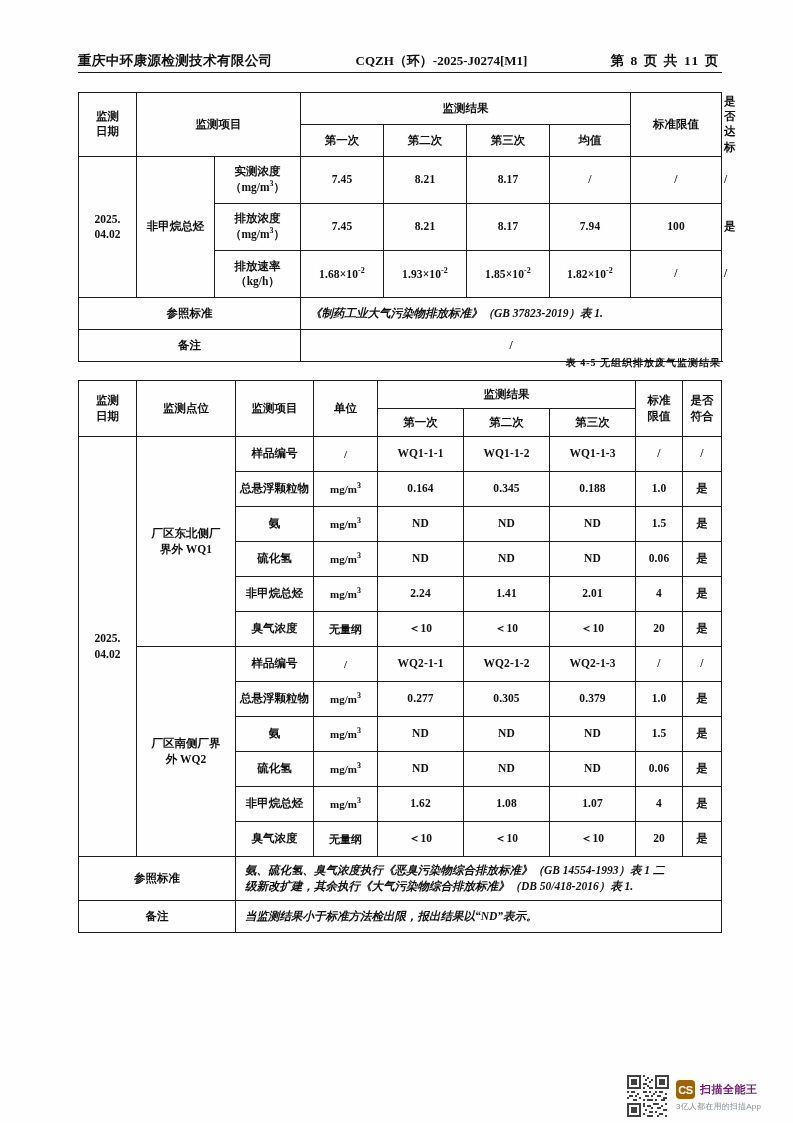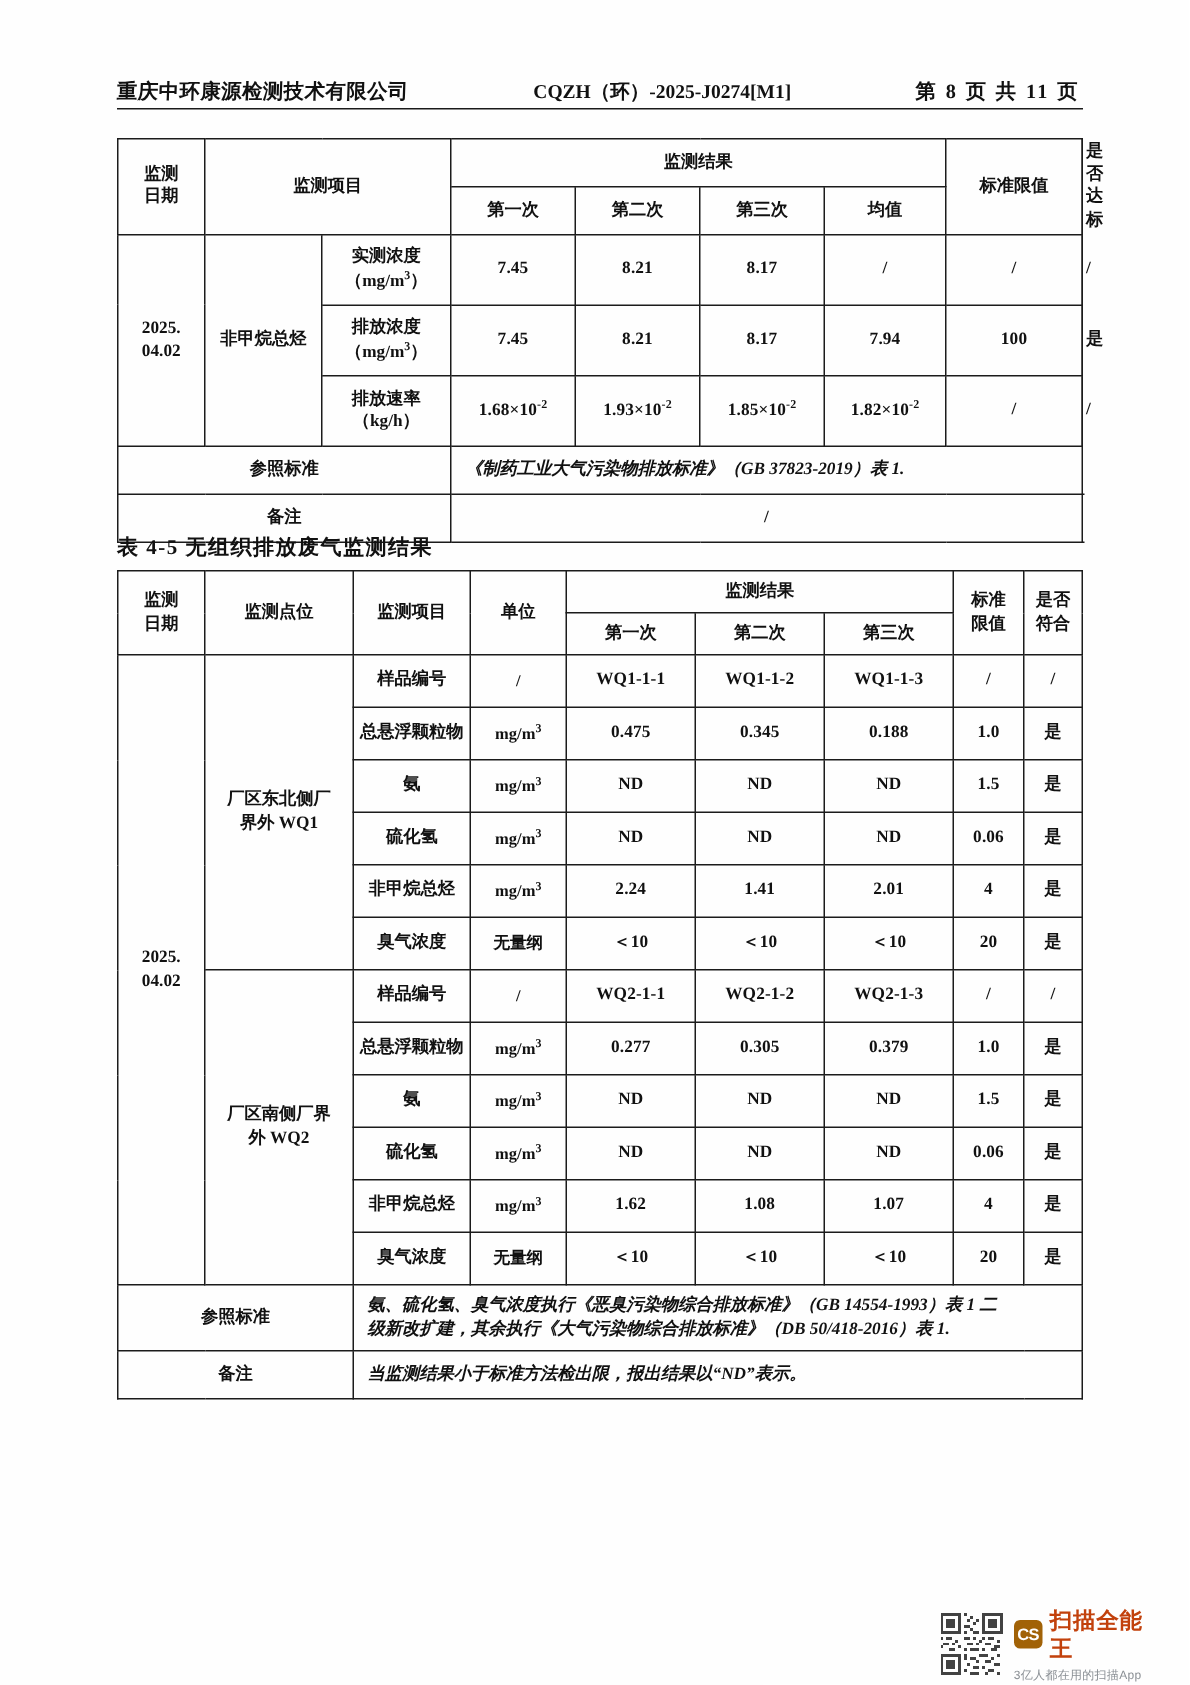--- a/index.html
+++ b/index.html
@@ -70,23 +70,23 @@
   sup { font-size: 8px; vertical-align: super; }
 
   
   #table-exhaust { left: 78px; top: 92px; width: 643px; }
   
   .tbl-title {
     position: absolute;
     left: 78px;
     top: 356px;
     width: 643px;
-    text-align: left;
-    font-weight: bold;
-    font-size: 14px;
+    text-align: right;
+    font-weight: bold;
+    font-size: 10px;
     letter-spacing: 1px;
   }
   
   #table-fugitive { left: 78px; top: 380px; width: 643px; }
 
   
   .watermark {
     position: absolute;
     left: 627px;
     top: 1072px;
@@ -111,23 +111,23 @@
     font-family: "Liberation Sans", sans-serif;
     font-size: 11px;
     font-weight: bold;
     display: flex;
     align-items: center;
     justify-content: center;
     letter-spacing: -.5px;
   }
   .cs-name {
     font-family: Liberation Serif, serif;
-    font-size: 15px;
-    font-weight: bold;
-    color: #c2410c;
+    font-size: 11px;
+    font-weight: bold;
+    color: #701a75;
     letter-spacing: .5px;
   }
   .cs-sub {
     font-family: "Liberation Sans", sans-serif;
     font-size: 8px;
     color: #8a8f94;
     margin-top: 2px;
     letter-spacing: .2px;
   }
 </style>
@@ -278,21 +278,21 @@
         <td class="unit-cell">/</td>
         <td class="num">WQ1-1-1</td>
         <td class="num">WQ1-1-2</td>
         <td class="num">WQ1-1-3</td>
         <td class="num">/</td>
         <td class="num">/</td>
       </tr>
       <tr style="height:35px">
         <td>总悬浮颗粒物</td>
         <td class="unit-cell">mg/m<sup>3</sup></td>
-        <td class="num">0.475</td>
+        <td class="num">0.164</td>
         <td class="num">0.345</td>
         <td class="num">0.188</td>
         <td class="num">1.0</td>
         <td class="num">是</td>
       </tr>
       <tr style="height:35px">
         <td>氨</td>
         <td class="unit-cell">mg/m<sup>3</sup></td>
         <td class="num">ND</td>
         <td class="num">ND</td>

